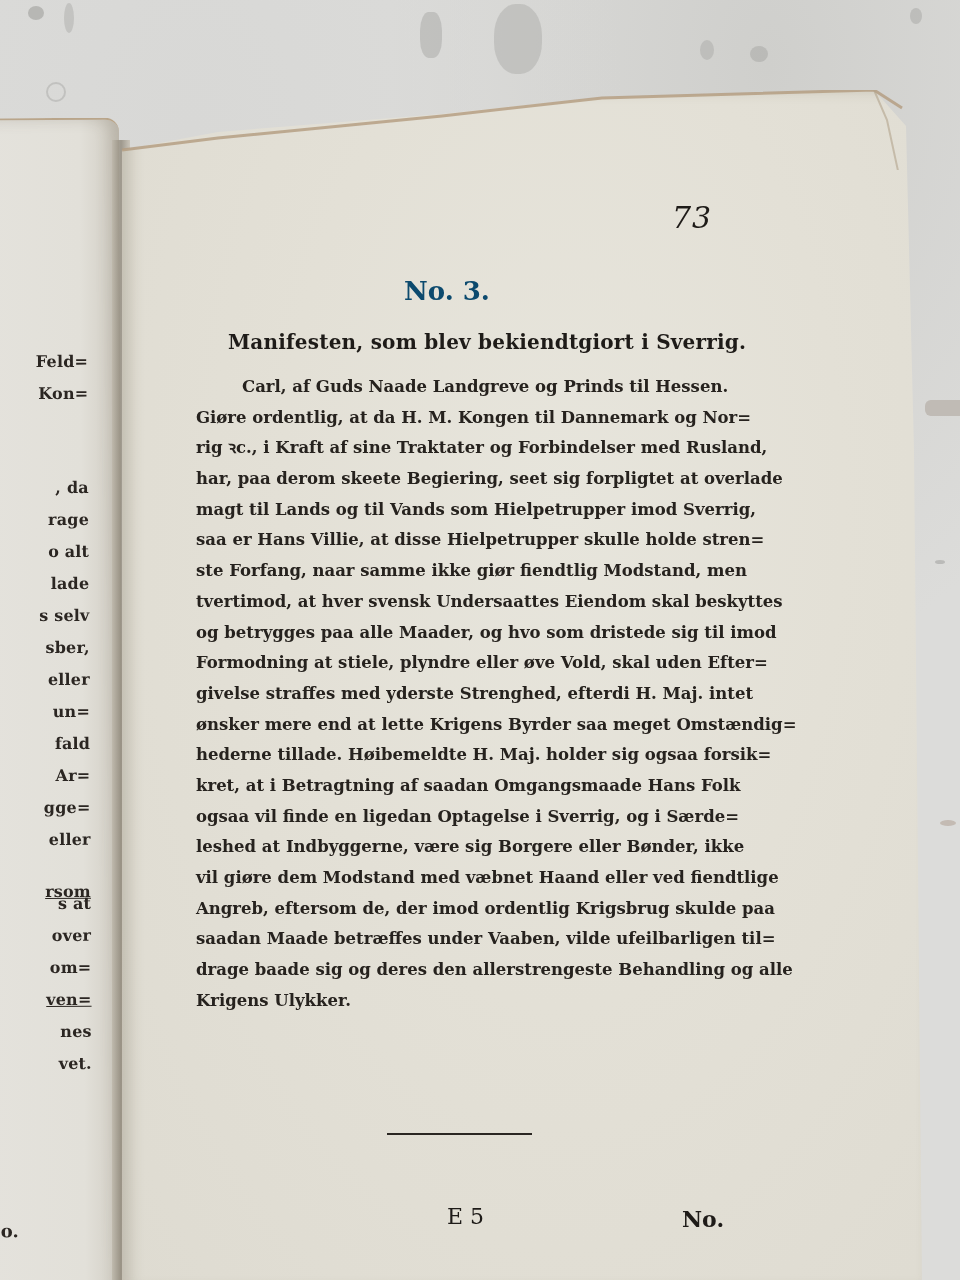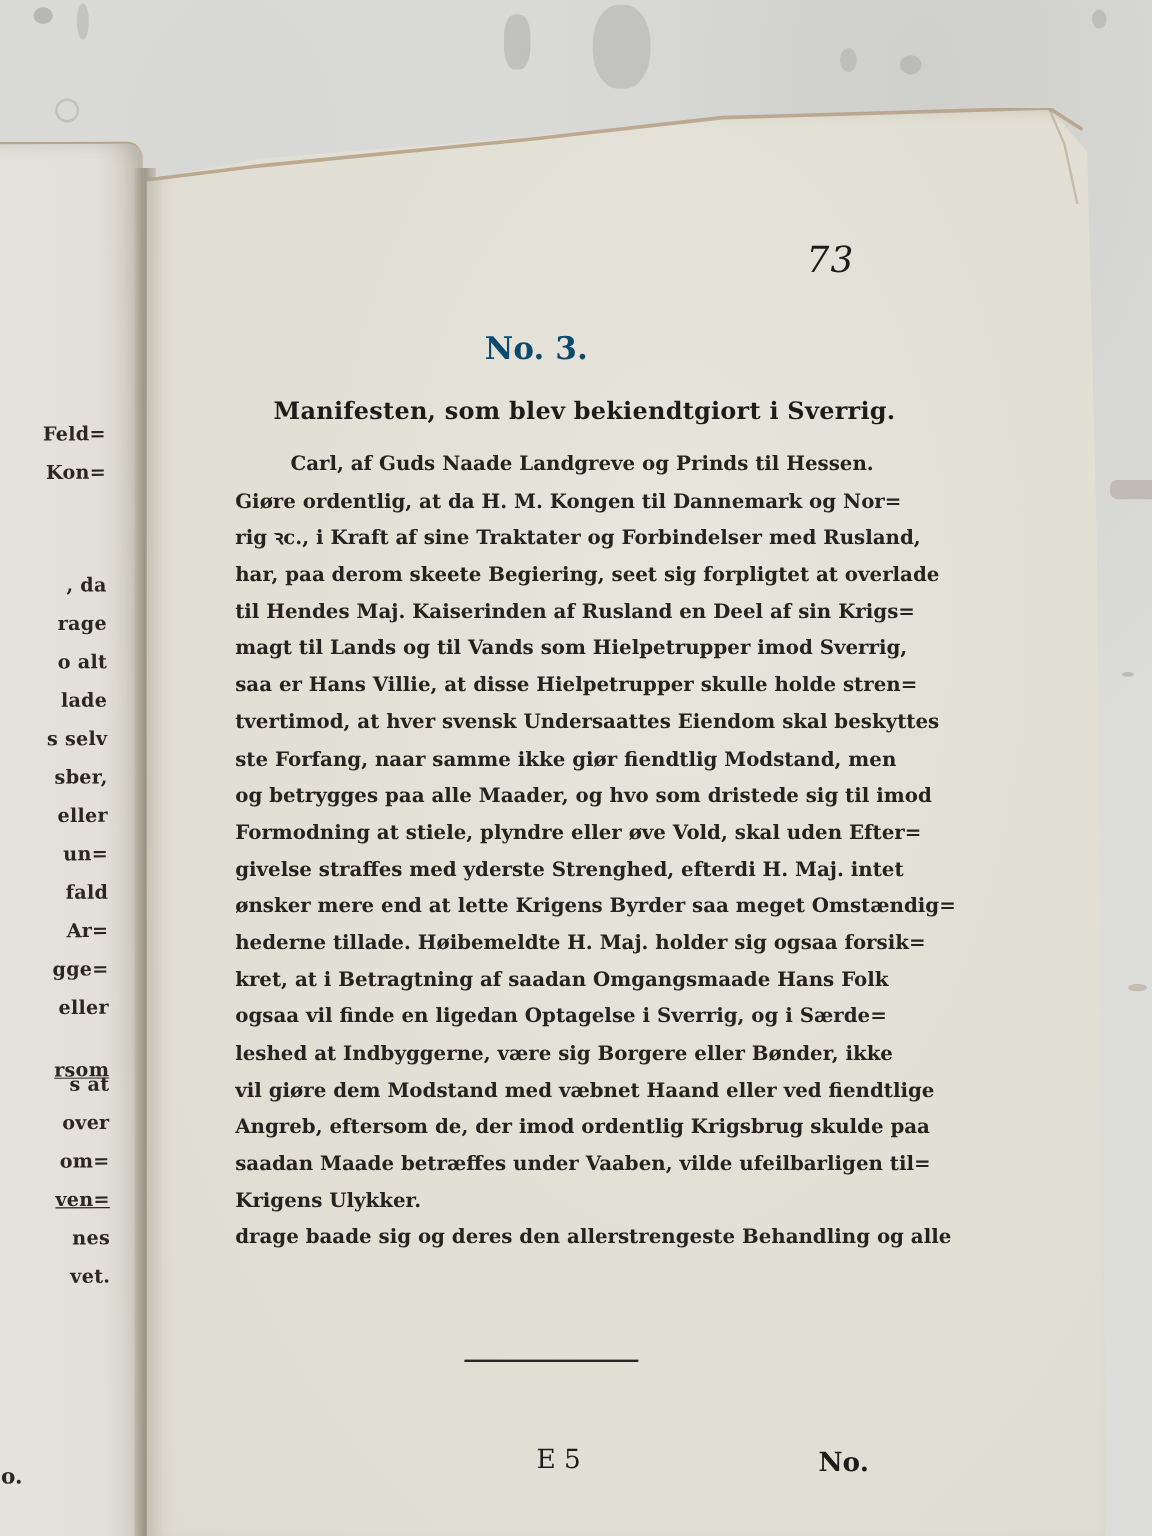--- a/index.html
+++ b/index.html
@@ -147,35 +147,34 @@
 
 <div class="page-number">73</div>
 <div class="section-no">No. 3.</div>
 <div class="section-title">Manifesten, som blev bekiendtgiort i Sverrig.</div>
 
 <div class="body-text">
   <div class="text-line first">Carl, af Guds Naade Landgreve og Prinds til Hessen.</div>
   <div class="text-line">Giøre ordentlig, at da H. M. Kongen til Dannemark og Nor=</div>
   <div class="text-line">rig ꝛc., i Kraft af sine Traktater og Forbindelser med Rusland,</div>
   <div class="text-line">har, paa derom skeete Begiering, seet sig forpligtet at overlade</div>
-  <div class="text-line">til Hendes Maj. Kaiserinden af Rusland en Deel af sin Krigs=</div>
   <div class="text-line">magt til Lands og til Vands som Hielpetrupper imod Sverrig,</div>
   <div class="text-line">saa er Hans Villie, at disse Hielpetrupper skulle holde stren=</div>
+  <div class="text-line">ste Forfang, naar samme ikke giør fiendtlig Modstand, men</div>
   <div class="text-line">tvertimod, at hver svensk Undersaattes Eiendom skal beskyttes</div>
-  <div class="text-line">ste Forfang, naar samme ikke giør fiendtlig Modstand, men</div>
   <div class="text-line">og betrygges paa alle Maader, og hvo som dristede sig til imod</div>
   <div class="text-line">Formodning at stiele, plyndre eller øve Vold, skal uden Efter=</div>
   <div class="text-line">givelse straffes med yderste Strenghed, efterdi H. Maj. intet</div>
   <div class="text-line">ønsker mere end at lette Krigens Byrder saa meget Omstændig=</div>
   <div class="text-line">hederne tillade. Høibemeldte H. Maj. holder sig ogsaa forsik=</div>
   <div class="text-line">kret, at i Betragtning af saadan Omgangsmaade Hans Folk</div>
   <div class="text-line">ogsaa vil finde en ligedan Optagelse i Sverrig, og i Særde=</div>
   <div class="text-line">leshed at Indbyggerne, være sig Borgere eller Bønder, ikke</div>
   <div class="text-line">vil giøre dem Modstand med væbnet Haand eller ved fiendtlige</div>
   <div class="text-line">Angreb, eftersom de, der imod ordentlig Krigsbrug skulde paa</div>
   <div class="text-line">saadan Maade betræffes under Vaaben, vilde ufeilbarligen til=</div>
+  <div class="text-line">drage baade sig og deres den allerstrengeste Behandling og alle</div>
   <div class="text-line last">Krigens Ulykker.</div>
-  <div class="text-line">drage baade sig og deres den allerstrengeste Behandling og alle</div>
 </div>
 
 <div class="rule"></div>
 <div class="signature">E 5</div>
 <div class="catchword">No.</div>
 
 </body></html>

